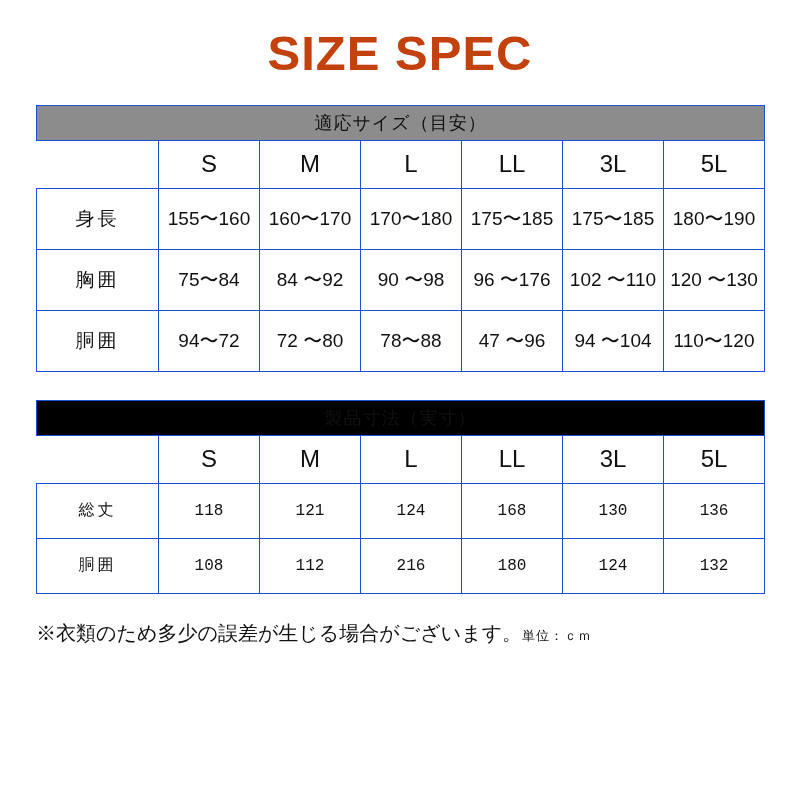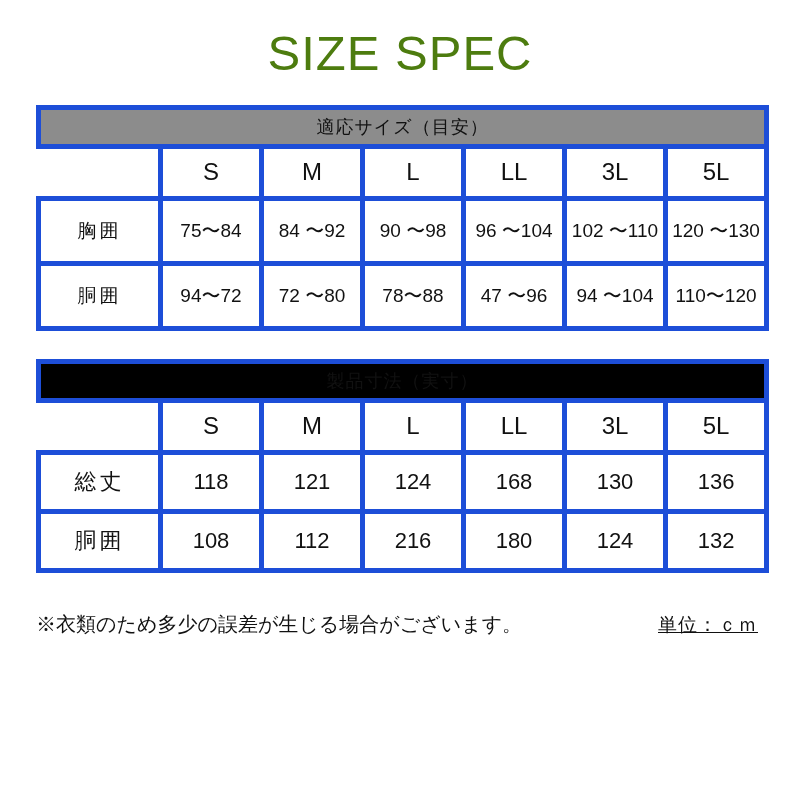--- a/index.html
+++ b/index.html
@@ -18,36 +18,36 @@
   .page {
     width: 800px;
     height: 800px;
     box-sizing: border-box;
     padding: 0 36px;
     position: relative;
   }
   .title {
     text-align: center;
     font-size: 49px;
-    font-weight: 400;
+    font-weight: 700;
     letter-spacing: 1px;
-    color: #4d7c0f;
+    color: #c2410c;
     margin: 24px 0 4px 0;
     line-height: 1.2;
     font-family: "Liberation Sans", sans-serif;
   }
 
   table.spec {
     width: 728px;
     border-collapse: collapse;
     table-layout: fixed;
     margin: 0;
   }
   table.spec td, table.spec th {
-    border: 5px solid #1d4ed8;
+    border: 1px solid #1d4ed8;
     text-align: center;
     vertical-align: middle;
     font-weight: 400;
     color: #111;
     padding: 0;
   }
   .banner td {
     color: #ffffff;
     font-size: 18px;
     height: 34px;
@@ -71,39 +71,37 @@
     border-top: 1px solid #ffffff;
   }
 
   .rowlabel {
     font-size: 22px;
     font-weight: 700;
     letter-spacing: 3px;
   }
 
   .t1 .datarow td { height: 60px; font-size: 19px; }
-  .t2 .datarow td { height: 54px; font-size: 22px; }
+  .t2 .datarow td { height: 54px; font-size: 16px; font-family: Liberation Mono, monospace; }
 
   .table1-wrap { margin-top: 22px; }
   .table2-wrap { margin-top: 28px; }
 
   .footnote {
     display: flex;
-    justify-content: space-between;
     align-items: baseline;
     width: 728px;
-    margin-top: 38px;
+    margin-top: 26px;
     font-size: 20px;
     color: #111;
   }
   .footnote .unit {
-    font-size: 19px;
+    font-size: 13px;
     letter-spacing: 1px;
     padding-right: 6px;
-    text-decoration: underline;
   }
 </style>
 </head>
 <body>
 
 <div class="page">
 
   <h1 class="title">SIZE SPEC</h1>
 
   <div class="table1-wrap">
@@ -124,25 +122,34 @@
       <tr class="sizehdr">
         <td class="blank"></td>
         <td>S</td>
         <td>M</td>
         <td>L</td>
         <td>LL</td>
         <td>3L</td>
         <td>5L</td>
       </tr>
       <tr class="datarow">
+        <td class="rowlabel">身長</td>
+        <td>155〜160</td>
+        <td>160〜170</td>
+        <td>170〜180</td>
+        <td>175〜185</td>
+        <td>175〜185</td>
+        <td>180〜190</td>
+      </tr>
+      <tr class="datarow">
         <td class="rowlabel">胸囲</td>
         <td>75〜84</td>
         <td>84 〜92</td>
         <td>90 〜98</td>
-        <td>96 〜104</td>
+        <td>96 〜176</td>
         <td>102 〜110</td>
         <td>120 〜130</td>
       </tr>
       <tr class="datarow">
         <td class="rowlabel">胴囲</td>
         <td>94〜72</td>
         <td>72 〜80</td>
         <td>78〜88</td>
         <td>47 〜96</td>
         <td>94 〜104</td>

